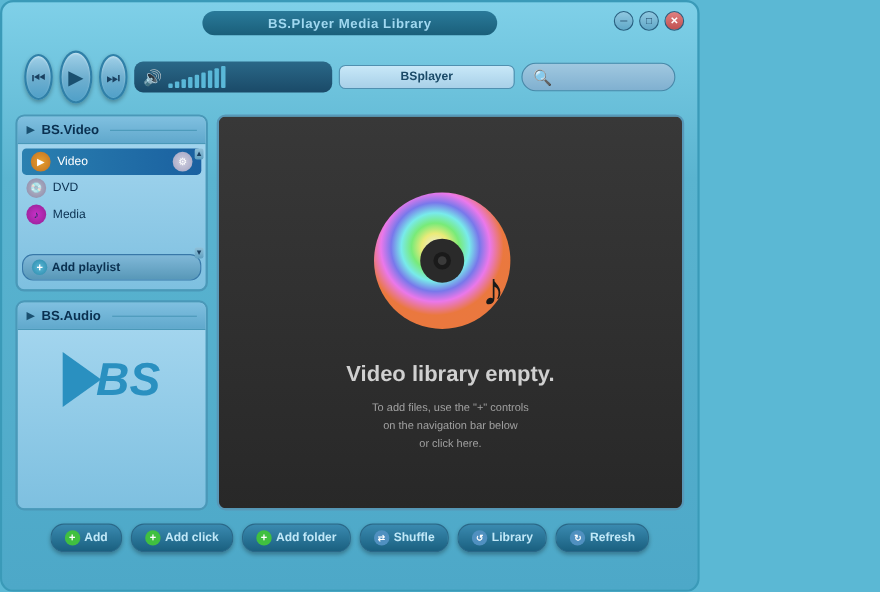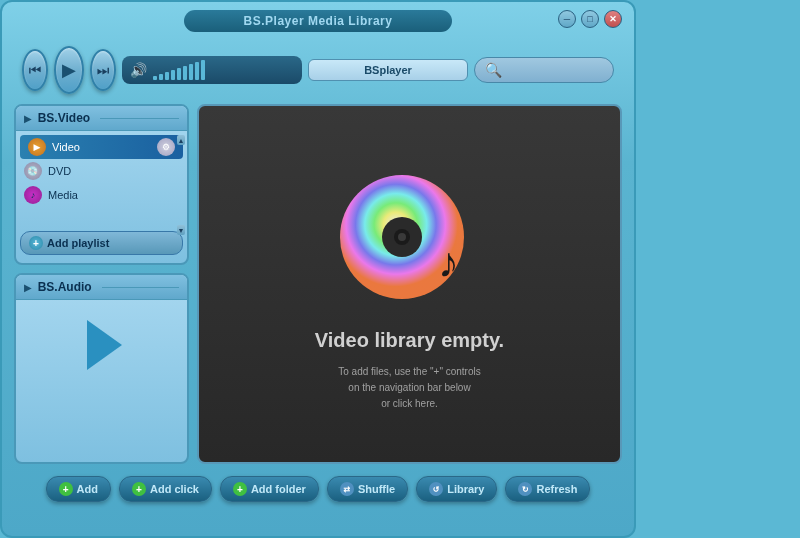--- a/index.html
+++ b/index.html
@@ -468,20 +468,21 @@
       </div>
 
       <div class="panel-box info-panel">
         <div class="panel-header">
           <span class="panel-arrow">▶</span>
           <span class="panel-title">BS.Audio</span>
           <div class="panel-divider"></div>
         </div>
         <div class="bs-logo">
           <div class="bs-triangle"></div>
+          <div class="bs-text">BS</div>
         </div>
       </div>
     </div>
 
     <div class="content-area">
 
       <svg width="160" height="160" viewBox="0 0 160 160">
 
         <defs>
           <radialGradient id="discGrad" cx="45%" cy="40%">

